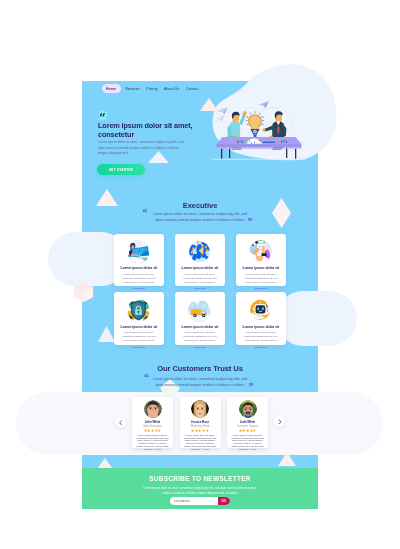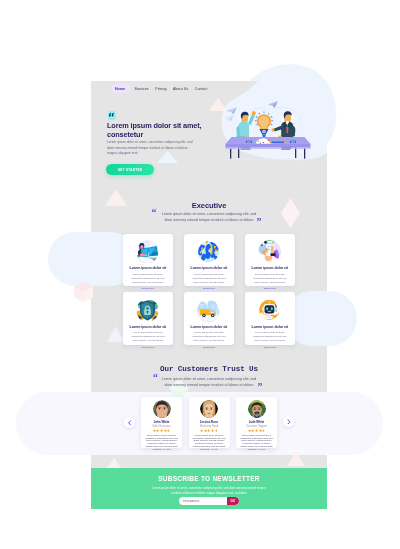--- a/index.html
+++ b/index.html
@@ -1,19 +1,19 @@
 <!DOCTYPE html>
 <html><head>
 <meta charset="utf-8">
 <style>
   html,body{margin:0;padding:0;}
   body{width:400px;height:549px;background:#ffffff;font-family:"Liberation Sans",sans-serif;overflow:hidden;}
   #stage{position:relative;width:400px;height:549px;overflow:hidden;background:#fff;}
   .deco{position:absolute;}
-  #page{position:absolute;left:91px;top:81px;width:236px;height:428px;background:#e5e5e5;overflow:hidden;}
+  #page{position:absolute;left:82px;top:81px;width:236px;height:428px;background:#7dd3fc;overflow:hidden;}
 
   
   .nav{position:absolute;left:0;top:0;width:236px;height:15px;display:flex;align-items:center;justify-content:flex-end;padding-right:118px;box-sizing:border-box;}
   .nav ul{list-style:none;margin:0;padding:0;display:flex;align-items:center;gap:3.5px;}
   .nav li{font-size:3.6px;color:#3c3163;letter-spacing:.05px;white-space:nowrap;padding:0 1.5px;}
   .nav li.active{background:#ece4fb;color:#4b2fa3;border-radius:8px;padding:2.2px 4.4px;font-weight:bold;}
 
   
   .hero{position:absolute;left:0;top:15px;width:236px;height:95px;}
   .quote-badge{position:absolute;left:16.5px;top:15px;width:8.5px;height:8.5px;border-radius:50% 50% 50% 15%;background:#8af0f0;display:flex;align-items:center;justify-content:center;}
@@ -476,21 +476,21 @@
   </g>
 </svg></div>
             <h3>Lorem ipsum dolor sit</h3>
             <p>Lorem ipsum dolor sit amet, consetetur sadipscing elitr, sed diam nonumy eirmod tempor</p>
             <a href="#">Read More</a>
           </div>
         </div>
     </section>
 
     <section>
-      <h2 class="sec-title" style="position:absolute;left:0;top:284px;width:236px;font-family:Liberation Mono, monospace;">Our Customers Trust Us</h2>
+      <h2 class="sec-title" style="position:absolute;left:0;top:284px;width:236px;">Our Customers Trust Us</h2>
       <div class="qm" style="left:62px;top:292px;">“</div>
       <p class="sec-sub" style="position:absolute;left:53px;top:295px;width:130px;">Lorem ipsum dolor sit amet, consetetur sadipscing elitr, sed
 diam nonumy eirmod tempor invidunt ut labore et dolore</p>
       <div class="qm" style="left:166.5px;top:301px;">”</div>
       <div id="tgrid" style="position:absolute;left:50px;top:316px;width:136px;display:flex;gap:6.5px;">
           <div class="tcard">
             <div class="av"><svg viewBox="0 0 40 40" style="width:100%;height:100%">
   <defs>
                   <clipPath id="a1">
                     <circle cx="20" cy="20" r="20"></circle>

